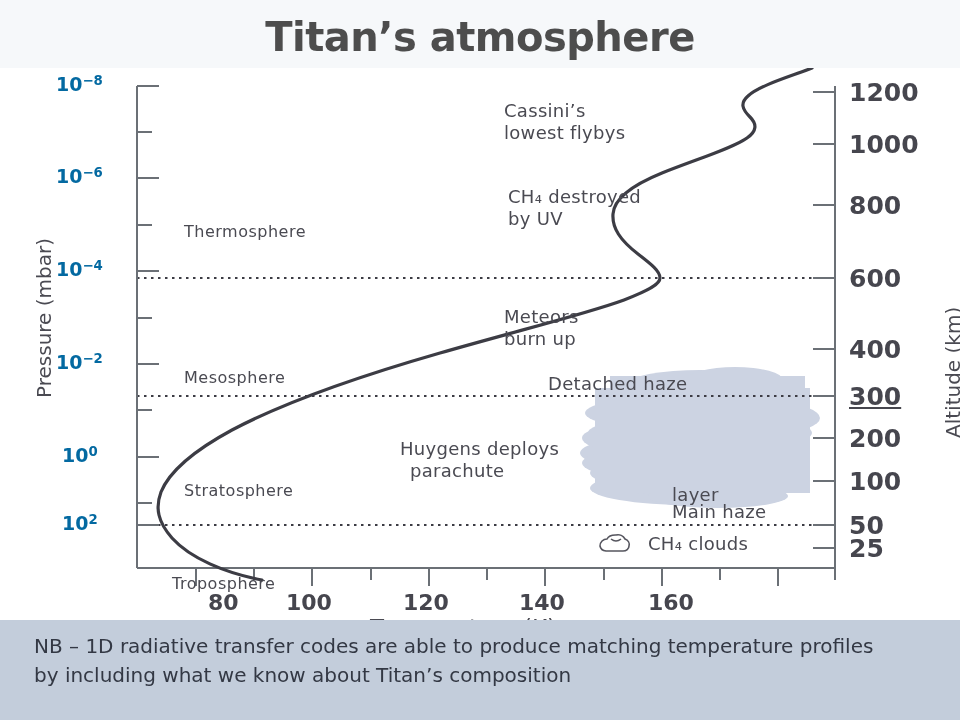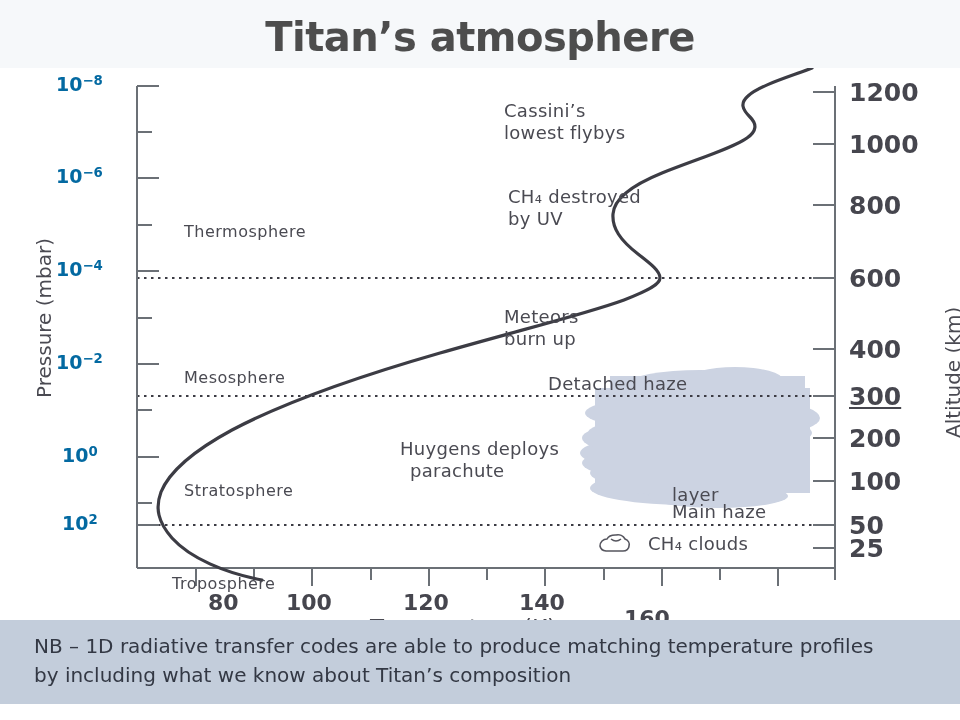--- a/index.html
+++ b/index.html
@@ -50,21 +50,21 @@
   }
   .axis-title{
     position:absolute;font-family:"DejaVu Sans", sans-serif;
     color:#4a4a52;font-size:20px;white-space:pre;
   }
   .rot-left{transform:rotate(-90deg);transform-origin:0 0;}
   .rot-right{transform:rotate(-90deg);transform-origin:0 0;}
   .sup{font-size:0.7em;vertical-align:0.45em;}
   
   #caption-band{
-    position:absolute;left:0;top:620px;width:960px;height:84px;
+    position:absolute;left:0;top:620px;width:960px;height:100px;
     background:#c3cddb;
   }
   #caption-text{
     position:absolute;left:34px;top:12px;width:905px;
     font-family:"DejaVu Sans", sans-serif;
     font-size:20px;color:#333844;line-height:1.45;
     white-space:pre-line;
   }
 </style>
 </head>
@@ -195,21 +195,21 @@
   <div class="tick-lab-r" style="left:849px;top:399px;">100</div>
   <div class="tick-lab-r" style="left:849px;top:443px;">50</div>
   <div class="tick-lab-r" style="left:849px;top:466px;">25</div>
 
   <div class="axis-title rot-right" style="left:941px;top:370px;">Altitude (km)</div>
 
   <div class="tick-lab-x" style="left:176px;top:522px;margin-left:32px;">80</div>
   <div class="tick-lab-x" style="left:286px;top:522px;">100</div>
   <div class="tick-lab-x" style="left:403px;top:522px;">120</div>
   <div class="tick-lab-x" style="left:519px;top:522px;">140</div>
-  <div class="tick-lab-x" style="left:624px;top:522px;margin-top:16px;">160</div>
+  <div class="tick-lab-x" style="left:648px;top:522px;">160</div>
   <div class="tick-lab-x" style="left:752px;top:548px;">180</div>
 
   <div class="axis-title" style="left:370px;top:547px;font-size:23px;">Temperature (K)</div>
 
   <div class="ann layer-label" style="left:184px;top:110px;">Thermosphere</div>
   <div class="ann layer-label" style="left:184px;top:256px;">Mesosphere</div>
   <div class="ann layer-label" style="left:184px;top:369px;">Stratosphere</div>
   <div class="ann layer-label" style="left:172px;top:462px;">Troposphere</div>
 
   <div class="ann note" style="left:504px;top:32px;">Cassini’s</div>

